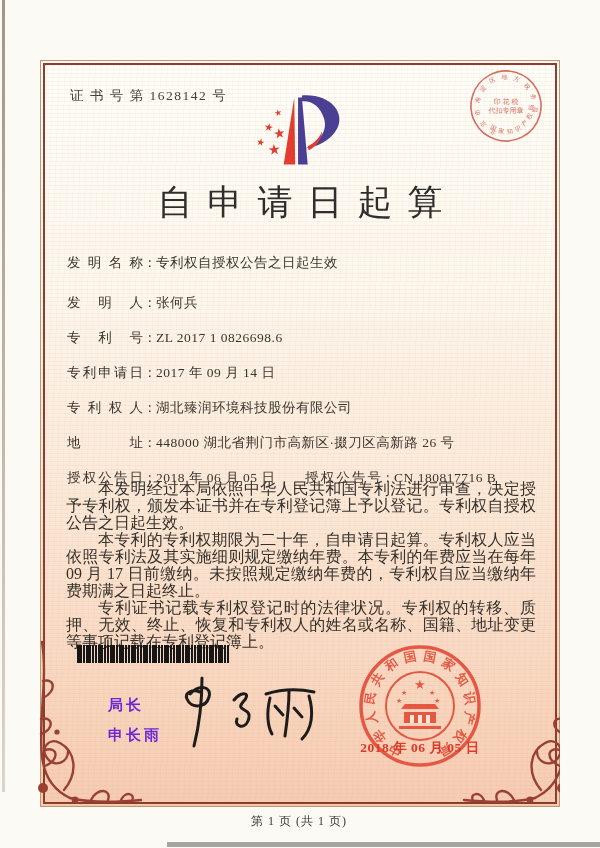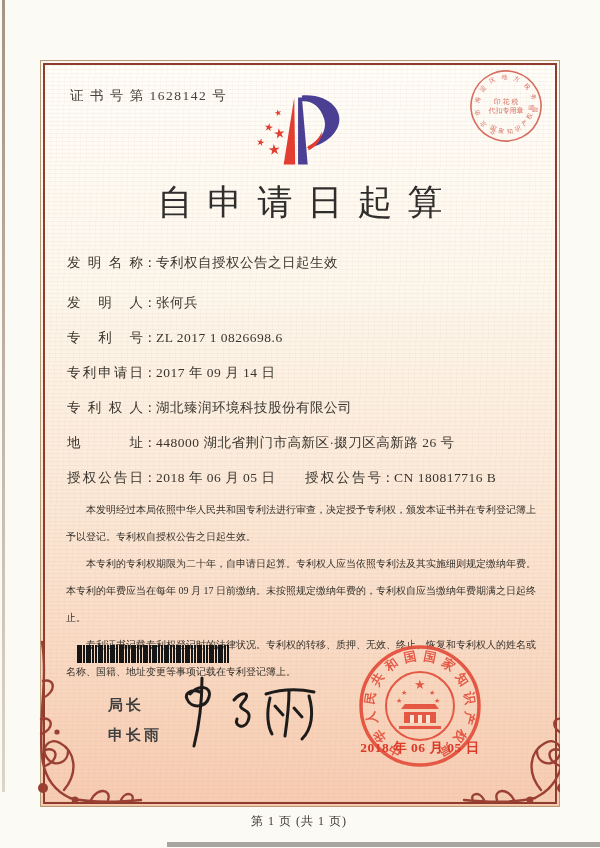--- a/index.html
+++ b/index.html
@@ -28,32 +28,32 @@
       font-size:35px;font-weight:500;color:#2f2e2c;letter-spacing:15px;text-indent:15px;}
 
   .row{position:absolute;left:67px;right:40px;display:flex;align-items:baseline;
       font-size:13.5px;color:#3a362f;}
   .jlabel{display:inline-flex;justify-content:space-between;width:76px;}
   .colon{width:13px;}
   .val{letter-spacing:.5px;}
   .grant-group{display:flex;align-items:baseline;}
   .grant-right{position:absolute;left:238px;display:flex;align-items:baseline;}
 
-  .body-text{position:absolute;left:66px;width:470px;top:496px;
-      font-size:10px;line-height:27px;color:#35312b;text-align:justify;}
+  .body-text{position:absolute;left:66px;width:470px;top:480px;
+      font-size:16px;line-height:17px;color:#35312b;text-align:justify;}
   .body-text p{margin:0;text-indent:2em;}
 
   .barcode{position:absolute;left:77px;top:645px;width:152px;height:18px;
       background:
         repeating-linear-gradient(90deg,#161616 0 2px,transparent 2px 3px),
         repeating-linear-gradient(90deg,#161616 0 1px,transparent 1px 6px),
         repeating-linear-gradient(90deg,#161616 0 3px,transparent 3px 11px);}
 
   .director{position:absolute;left:108px;top:690px;font-size:15px;font-weight:600;
-      color:#404040;letter-spacing:3px;line-height:30px;
+      color:#6d28d9;letter-spacing:3px;line-height:30px;
       font-family:"Liberation Sans","DejaVu Sans",sans-serif;}
   .signature{position:absolute;left:168px;top:670px;}
 
   .seal{position:absolute;left:357px;top:643px;}
   .seal-date{position:absolute;left:350px;top:739px;width:140px;text-align:center;
       font-size:13.5px;font-weight:bold;color:#dc3a28;letter-spacing:.5px;}
 
   .stamp{position:absolute;left:466px;top:66px;transform:rotate(-28deg);opacity:.82;}
 
   .ornament{position:absolute;}

